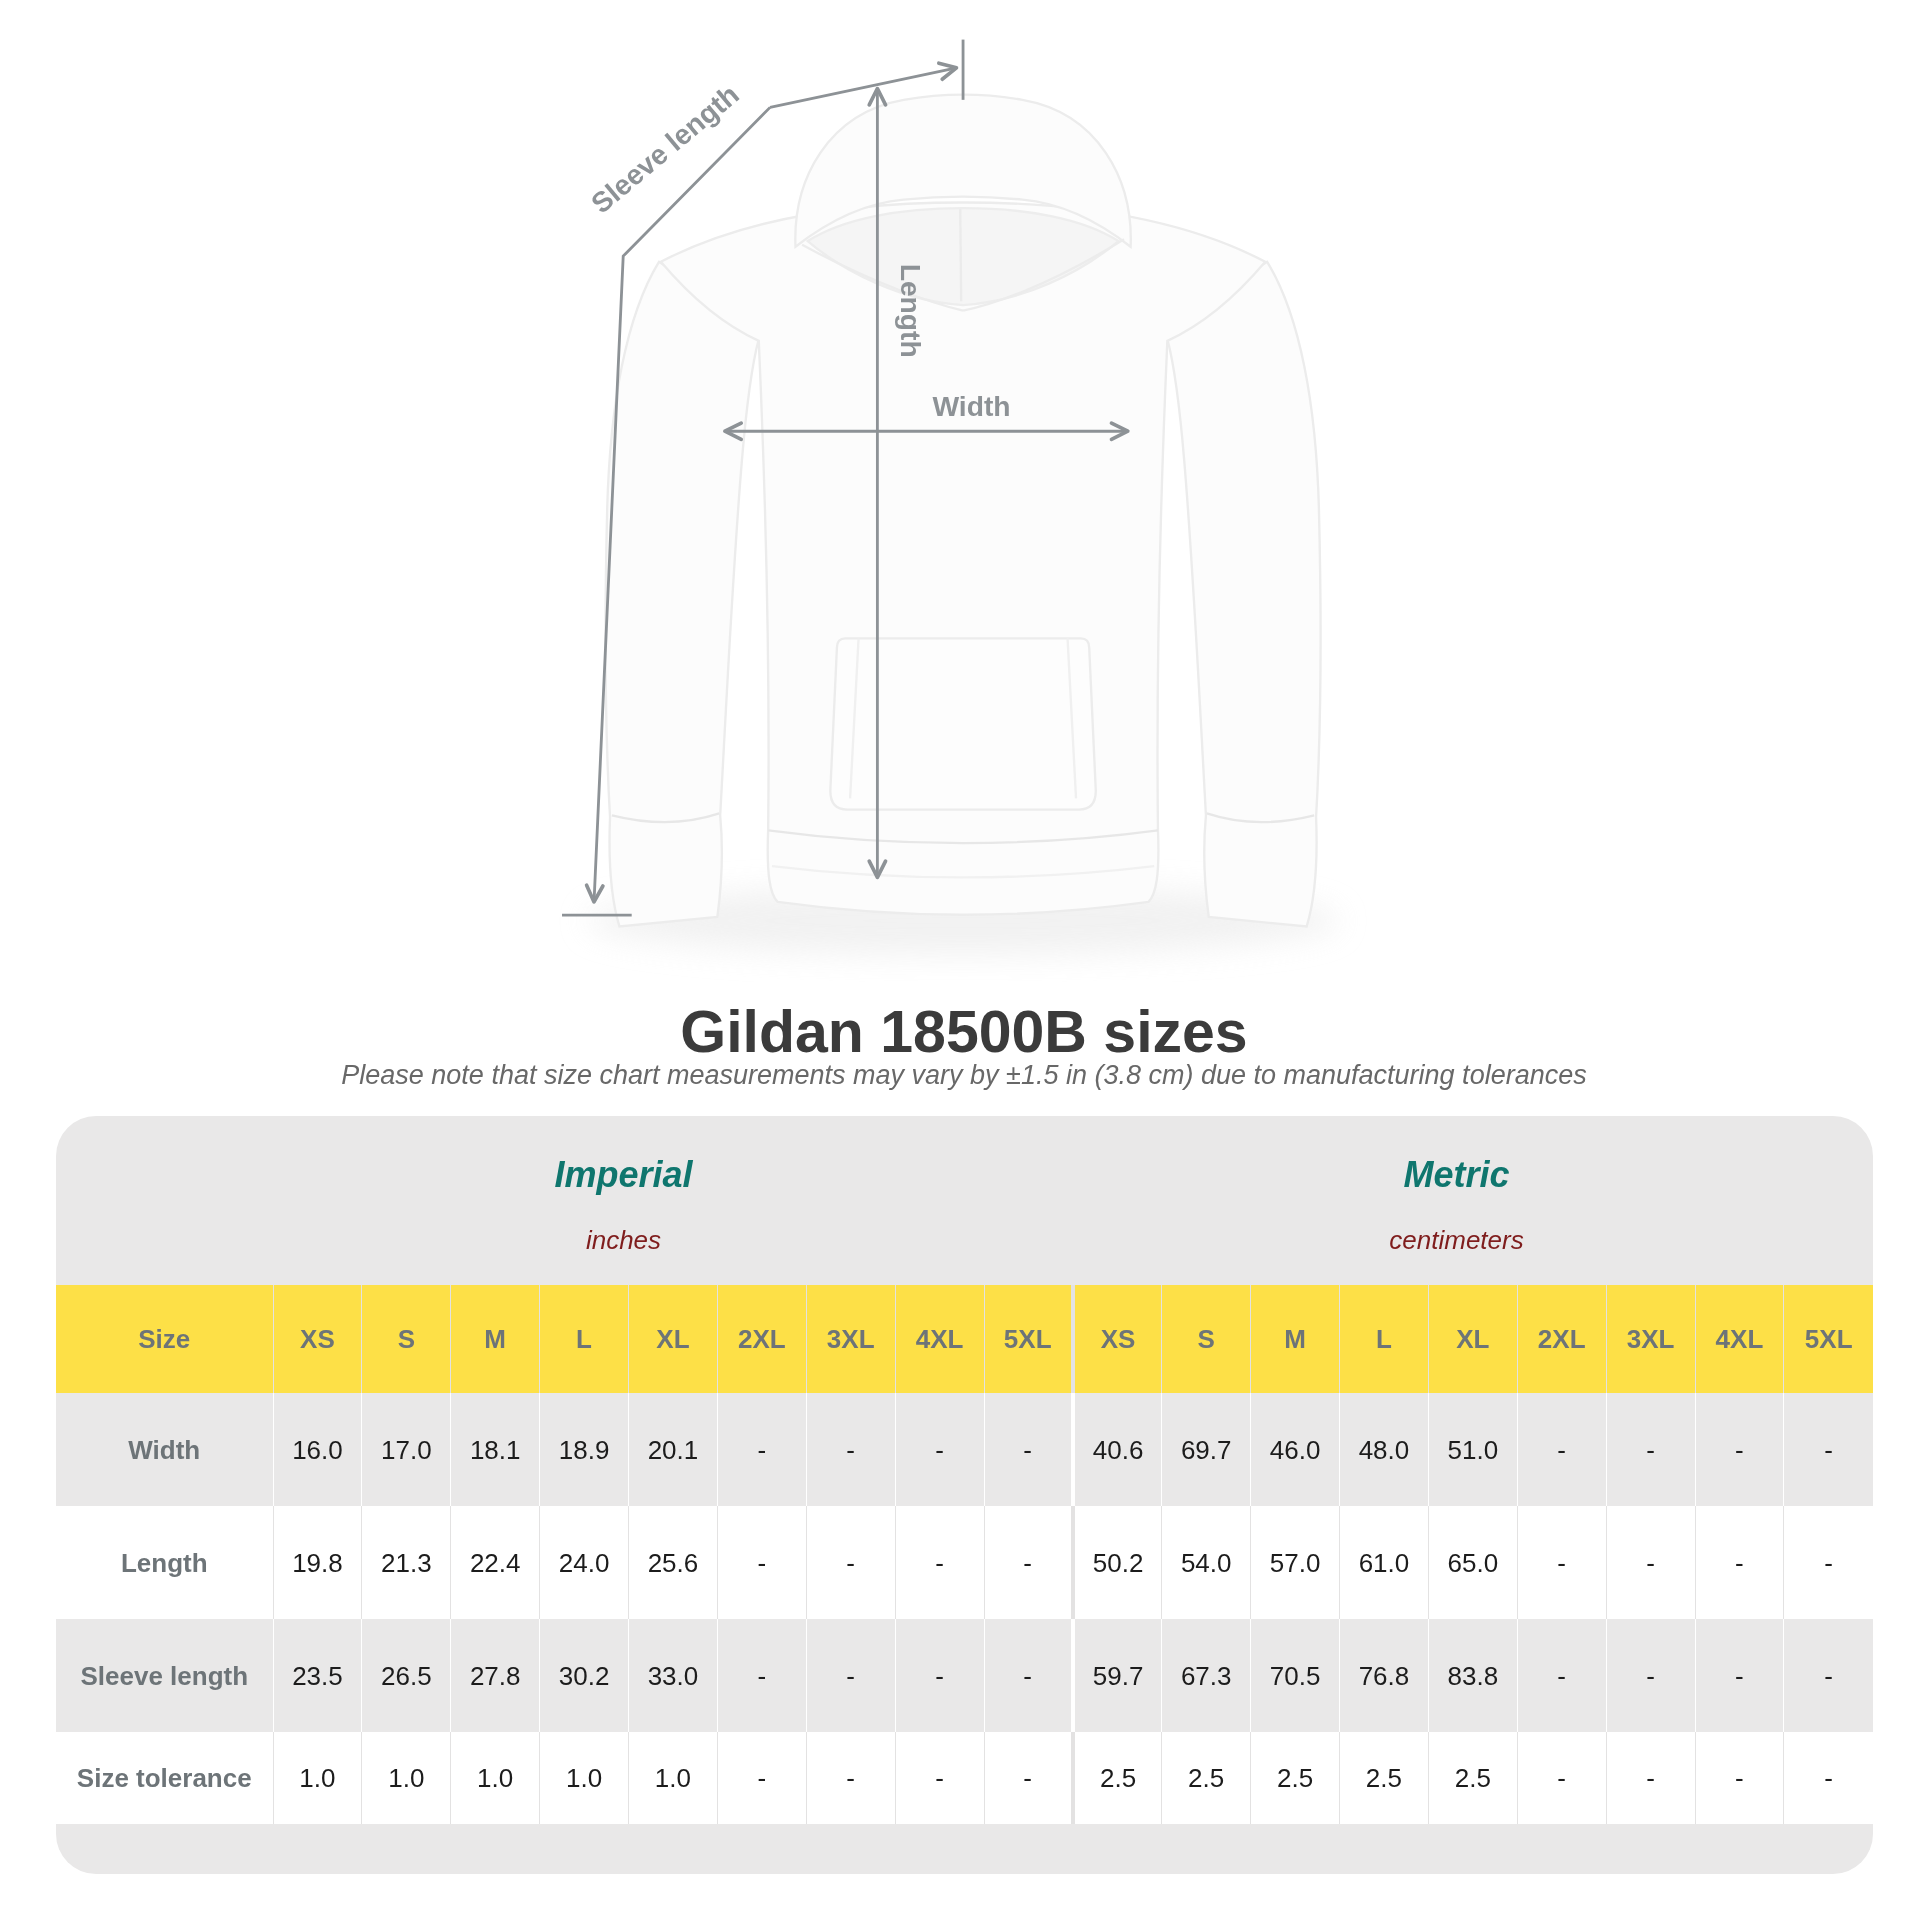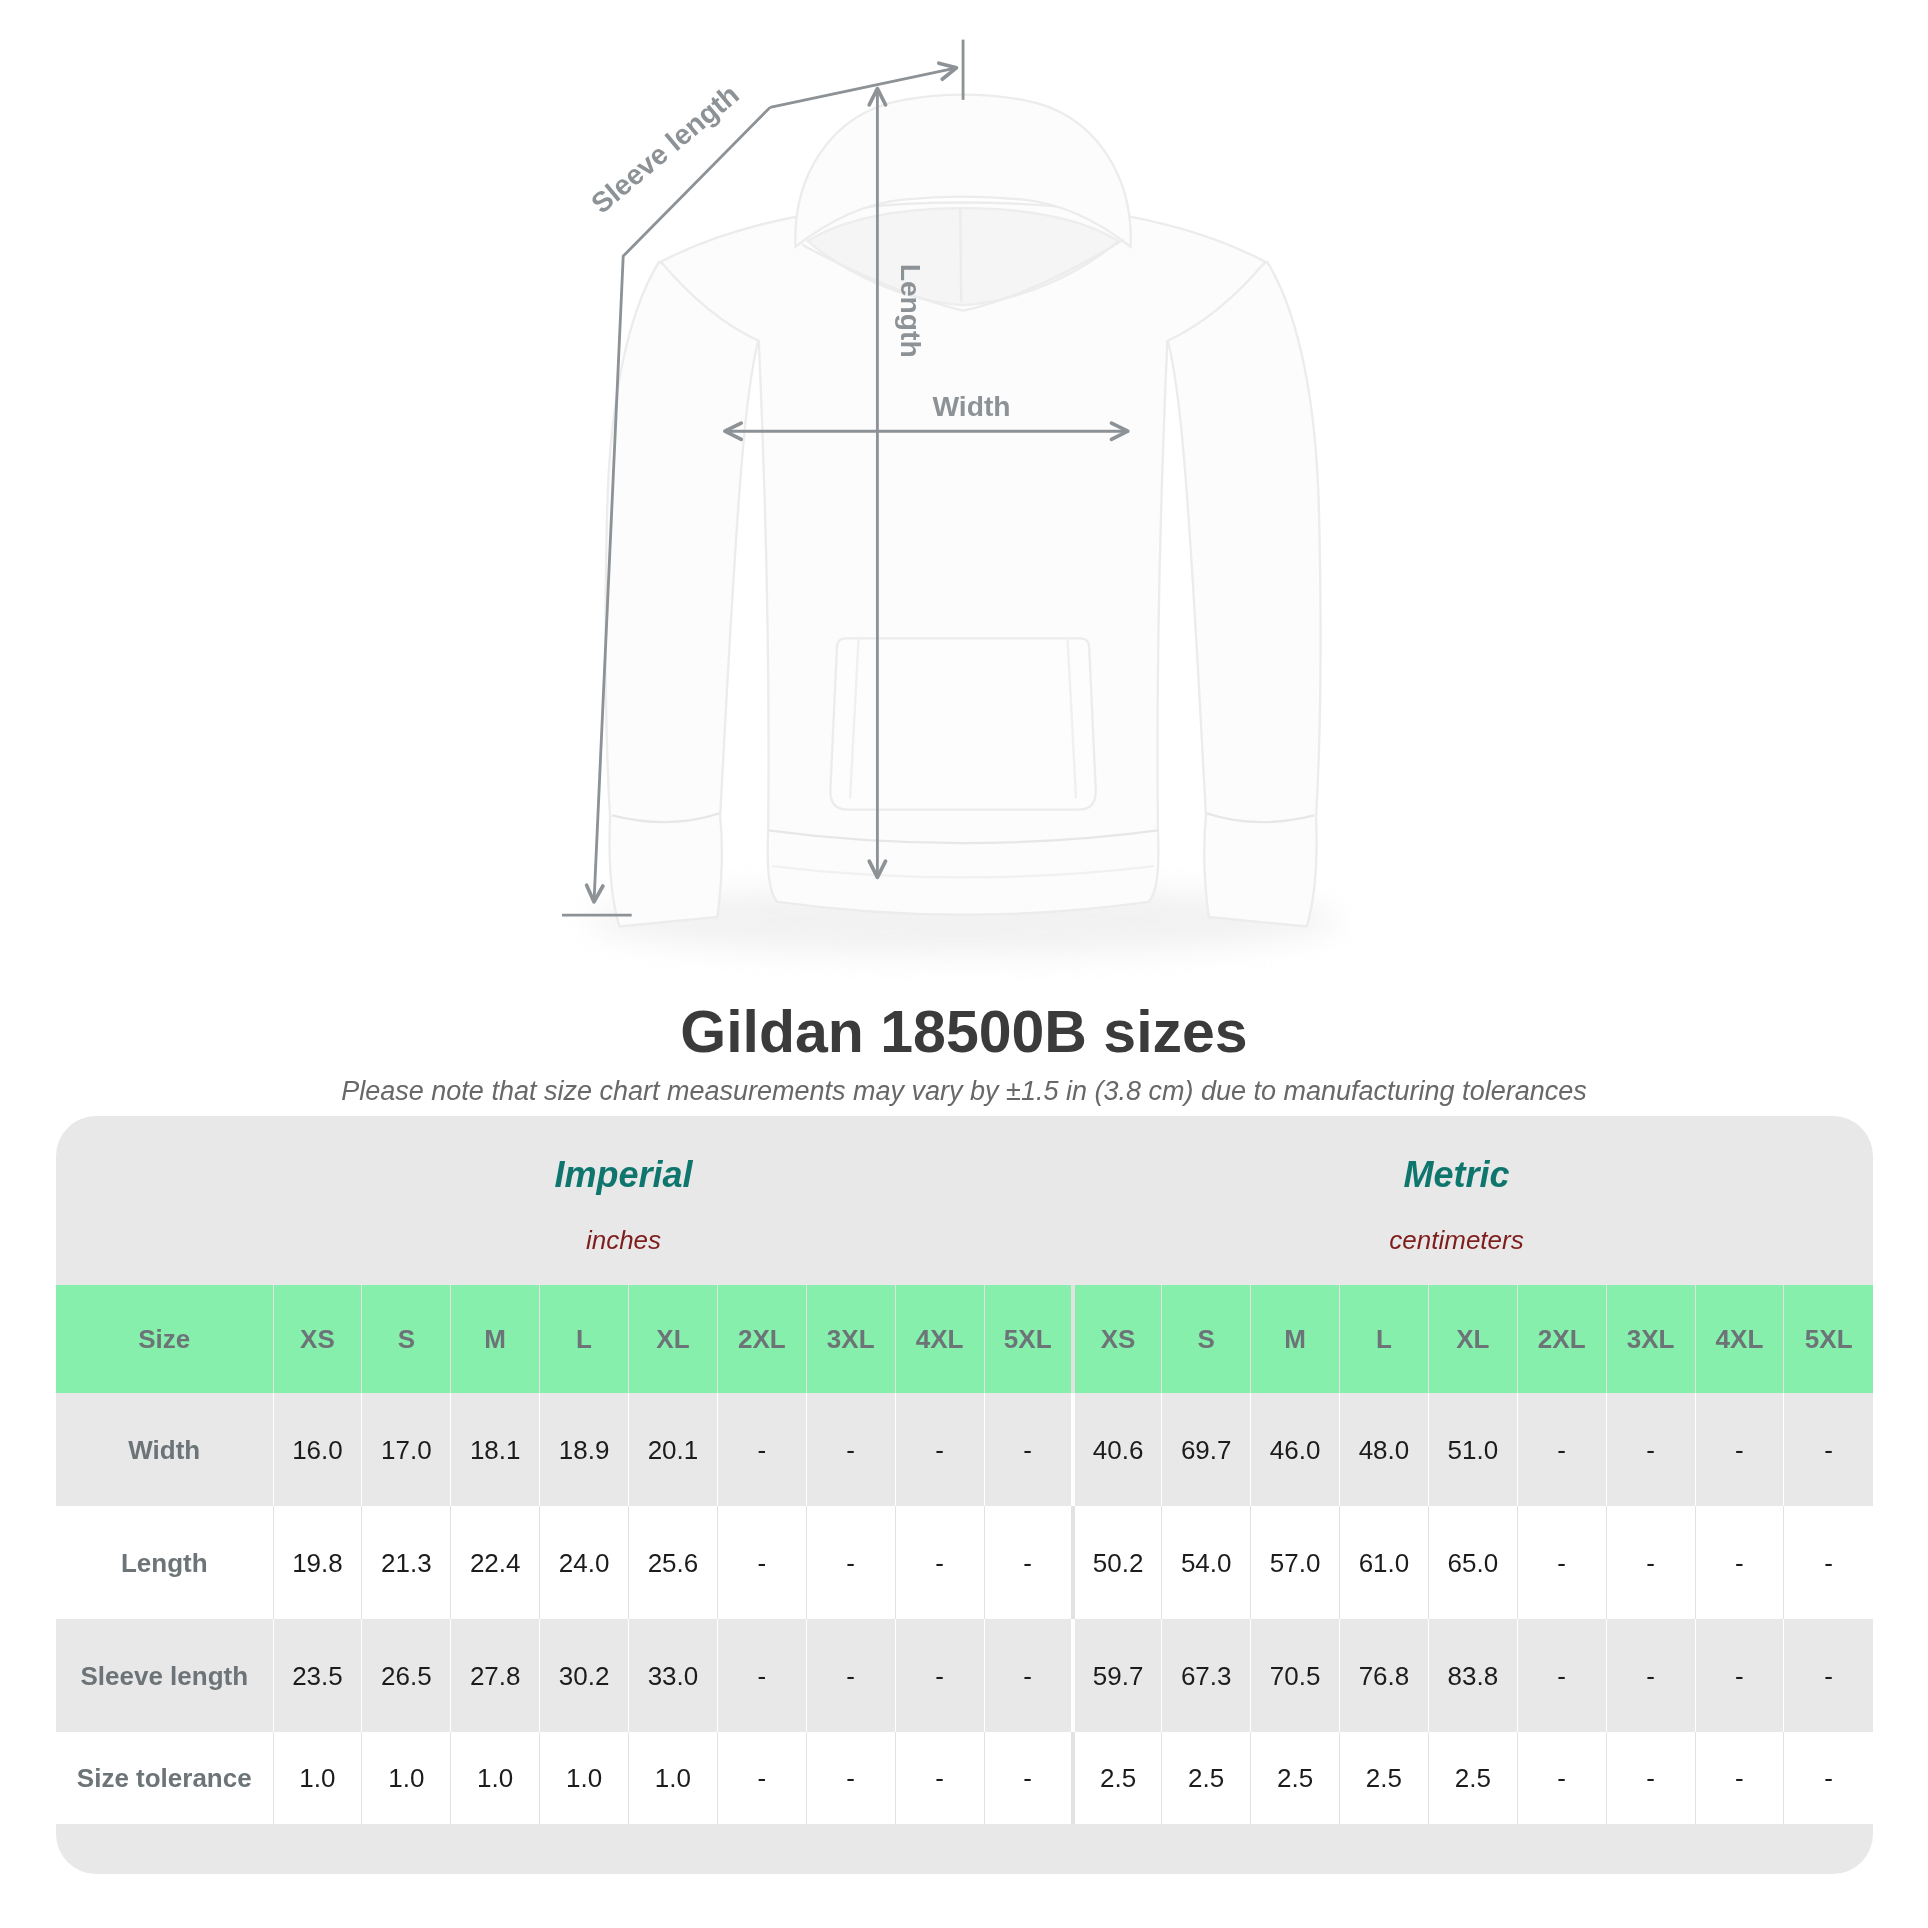--- a/index.html
+++ b/index.html
@@ -8,42 +8,42 @@
     font-family:"Liberation Sans", sans-serif;
     -webkit-font-smoothing:antialiased;
   }
   .diagram{position:absolute;top:0;left:0;}
   .page-title{
     position:absolute;top:998px;left:0;width:100%;
     text-align:center;font-size:59px;font-weight:bold;color:#3b3b3b;
   }
   .page-subtitle{
     position:absolute;top:1060px;left:0;width:100%;
-    text-align:center;font-size:27px;font-style:italic;color:#686868;margin-top:16px;
+    text-align:center;font-size:27px;font-style:italic;color:#686868;
   }
   .table-card{
     position:absolute;top:1116px;left:56px;width:1817px;height:758px;
     background:#e9e8e8;border-radius:40px;overflow:hidden;
   }
   .units-band{height:169px;display:flex;align-items:stretch;}
   .units-spacer{width:151px;}
   .unit-section{flex:1;text-align:center;padding-top:38px;box-sizing:border-box;}
   .unit-name{font-size:36px;font-weight:bold;font-style:italic;color:#0f766e;}
   .unit-sub{margin-top:29px;font-size:26px;font-style:italic;color:#7f1d1d;}
   table.size-table{
     width:100%;border-collapse:collapse;table-layout:fixed;
   }
   col.lblcol{width:217px;}
   .size-table th,.size-table td{
     padding:0;text-align:center;vertical-align:middle;
     font-size:26px;line-height:1;
   }
   .size-table th{font-weight:bold;color:#6d7478;}
   .size-table td{font-weight:normal;color:#1c1c1c;}
-  .size-table thead tr{height:108px;background:#86efac;}
+  .size-table thead tr{height:108px;background:#fde047;}
   .size-table tbody tr{height:113px;}
   .size-table tbody tr:last-child{height:92px;}
   .size-table tr.stripe{background:#e9e8e8;}
   .size-table tr.plain{background:#ffffff;}
   .size-table tr > *:not(:first-child){border-left:1.9px solid #e3e2e2;}
   .size-table thead tr > *:not(:first-child),
   .size-table tr.plain > *:not(:first-child){border-left-color:#e3e2e2;}
   .size-table tr.stripe > *:not(:first-child){border-left-color:#ffffff;}
   .size-table tr > *.msep{border-left-width:4.7px;}
 </style>

